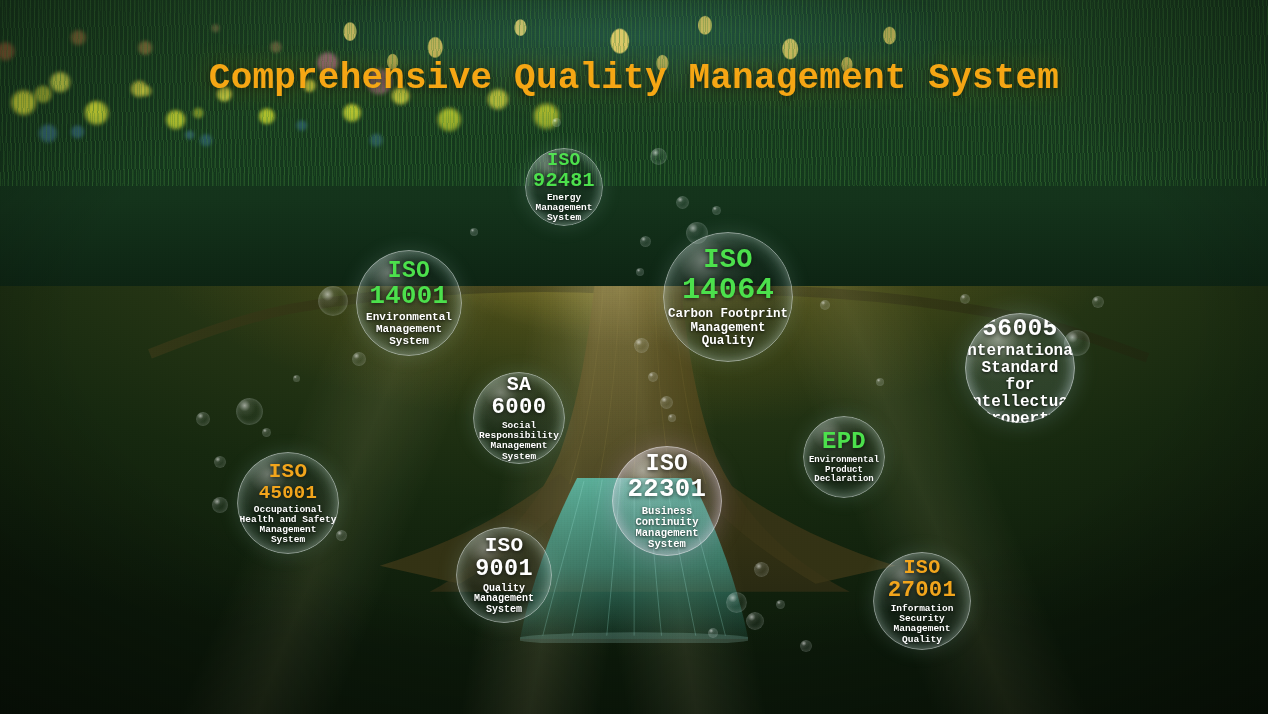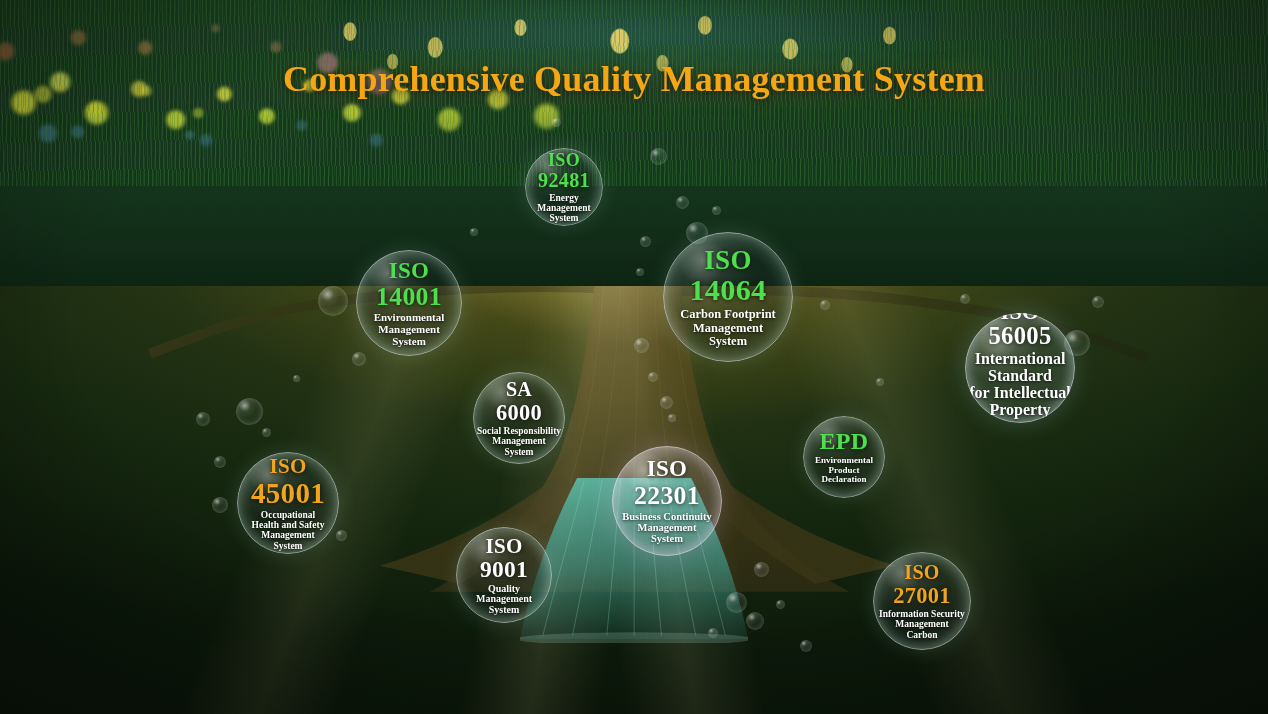--- a/index.html
+++ b/index.html
@@ -1,20 +1,20 @@
 <!DOCTYPE html>
 <html><head>
 <meta charset="utf-8">
 <style>
   * { margin:0; padding:0; box-sizing:border-box; }
   html,body { width:1268px; height:714px; overflow:hidden; background:#0a1409; }
 
   #stage {
     position:relative; width:1268px; height:714px; overflow:hidden;
-    font-family:Liberation Serif, serif;
+    font-family:Liberation Mono, monospace;
     background:#4c1d95;
   }
 
   
   .layer { position:absolute; inset:0; }
 
   
   .bg-base {
     background:
       radial-gradient(ellipse 55% 42% at 50% 30%, rgba(190,150,40,0.55) 0%, rgba(120,100,25,0.30) 40%, rgba(25,45,22,0) 72%),
@@ -370,21 +370,21 @@
         <div class="code c-green" style="font-size: 25.76px;">14001</div>
         <div class="desc" style="font-size: 11px; white-space: pre-line;">Environmental
 Management
 System</div>
       </div>
       <div class="bub tint-dark" style="left: 663px; top: 232px; width: 130px; height: 130px;">
         <div class="code c-green" style="font-size: 27px;">ISO</div>
         <div class="code c-green" style="font-size: 30.24px;">14064</div>
         <div class="desc" style="font-size: 12.5px; white-space: pre-line;">Carbon Footprint
 Management
-System</div>
+Quality</div>
       </div>
       <div class="bub tint-blue" style="left: 965px; top: 313px; width: 110px; height: 110px;">
         <div class="code c-white" style="font-size: 22px;">ISO</div>
         <div class="code c-white" style="font-size: 24.64px;">56005</div>
         <div class="desc" style="font-size: 16px; white-space: pre-line;">International Standard
 for Intellectual
 Property
 Management</div>
       </div>
       <div class="bub tint-dark" style="left: 473px; top: 372px; width: 92px; height: 92px;">
@@ -395,21 +395,21 @@
 System</div>
       </div>
       <div class="bub tint-dark" style="left: 803px; top: 416px; width: 82px; height: 82px;">
         <div class="code c-green" style="font-size: 24px;">EPD</div>
         <div class="desc" style="font-size: 9px; white-space: pre-line;">Environmental
 Product
 Declaration</div>
       </div>
       <div class="bub tint-dark" style="left: 237px; top: 452px; width: 102px; height: 102px;">
         <div class="code c-gold" style="font-size: 21px;">ISO</div>
-        <div class="code c-gold" style="font-size: 29px;">45001</div>
+        <div class="code c-gold" style="font-size: 19px;">45001</div>
         <div class="desc" style="font-size: 9.5px; white-space: pre-line;">Occupational
 Health and Safety
 Management
 System</div>
       </div>
       <div class="bub tint-pink" style="left: 612px; top: 446px; width: 110px; height: 110px;">
         <div class="code c-white" style="font-size: 23px;">ISO</div>
         <div class="code c-white" style="font-size: 25.76px;">22301</div>
         <div class="desc" style="font-size: 10.5px; white-space: pre-line;">Business Continuity
 Management
@@ -420,17 +420,17 @@
         <div class="code c-white" style="font-size: 23.52px;">9001</div>
         <div class="desc" style="font-size: 10px; white-space: pre-line;">Quality
 Management
 System</div>
       </div>
       <div class="bub tint-dark" style="left: 873px; top: 552px; width: 98px; height: 98px;">
         <div class="code c-gold" style="font-size: 20px;">ISO</div>
         <div class="code c-gold" style="font-size: 22.4px;">27001</div>
         <div class="desc" style="font-size: 9.5px; white-space: pre-line;">Information Security
 Management
-Carbon</div>
+Quality</div>
       </div>
     </div>
 
 </div>
 
 </body></html>

